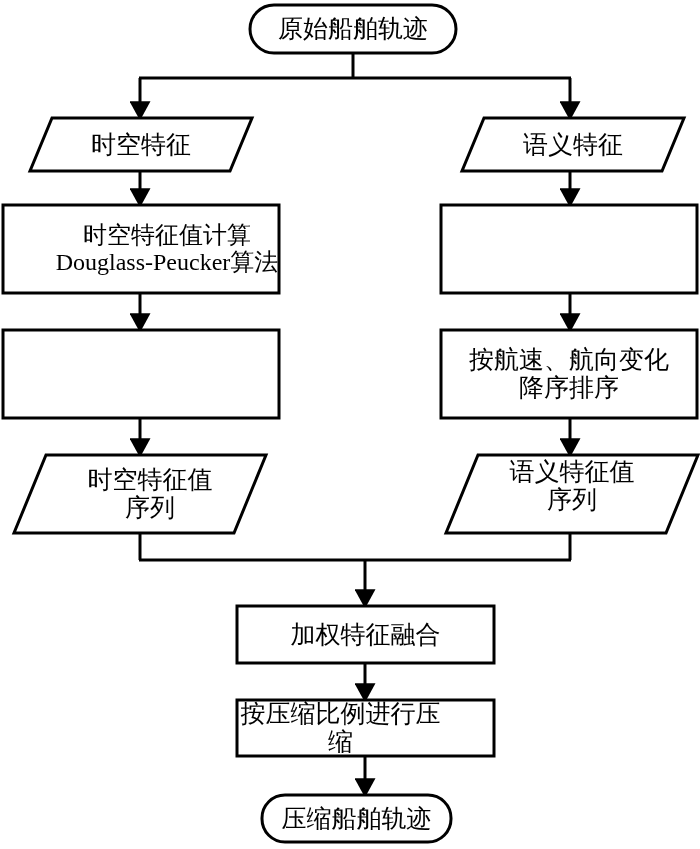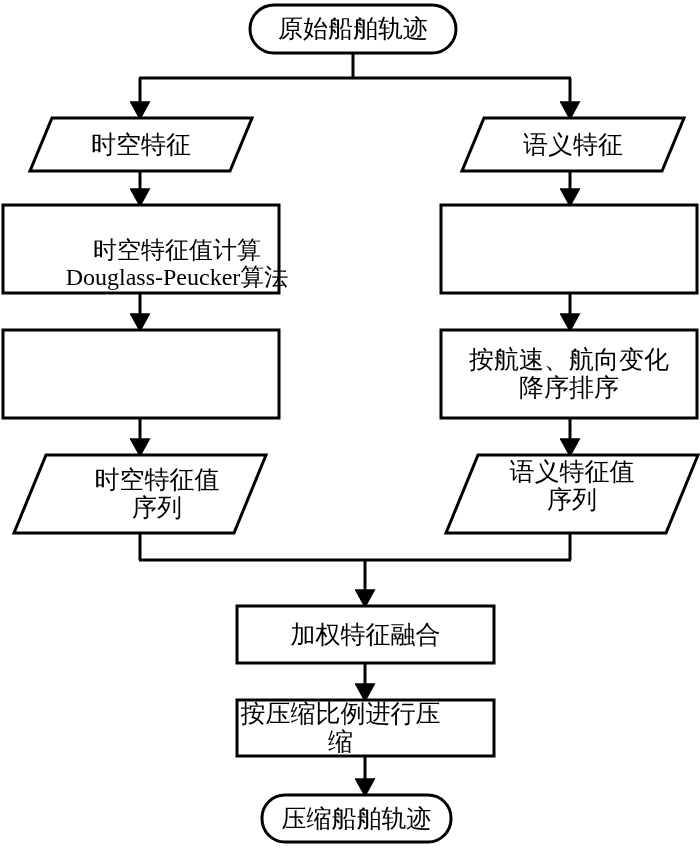--- a/index.html
+++ b/index.html
@@ -97,29 +97,29 @@
       <rect x="262" y="795" width="189" height="47" rx="23" ry="23"></rect>
     </g>
   </svg>
 
   <div class="node-label lbl-terminal" style="left:250px; top:5px; width:206px; height:48px;">原始船舶轨迹</div>
 
   <div class="node-label lbl-io" style="left:30px; top:118px; width:222px; height:53px;">时空特征</div>
 
   <div class="node-label lbl-io" style="left:462px; top:118px; width:222px; height:53px;">语义特征</div>
 
-  <div class="node-label lbl-proc-2" style="left:13px; top:205px; width:328px; height:88px;margin-top:15px;">时空特征值计算
+  <div class="node-label lbl-proc-2" style="left:3px; top:205px; width:328px; height:88px;">时空特征值计算
 Douglass-Peucker算法</div>
 
 
 
   <div class="node-label lbl-proc" style="left:441px; top:330px; width:256px; height:88px;border-radius:28px;">按航速、航向变化
 降序排序</div>
 
-  <div class="node-label lbl-io" style="left:31px; top:455px; width:252px; height:78px;">时空特征值
+  <div class="node-label lbl-io" style="left:24px; top:455px; width:252px; height:78px;">时空特征值
 序列</div>
 
   <div class="node-label lbl-io" style="left:446px; top:455px; width:252px; height:62px;">语义特征值
 序列</div>
 
   <div class="node-label lbl-proc" style="left:237px; top:606px; width:257px; height:57px;font-family:Liberation Serif, serif;">加权特征融合</div>
 
   <div class="node-label lbl-proc" style="left:237px; top:700px; width:207px; height:56px;">按压缩比例进行压缩</div>
 
   <div class="node-label lbl-terminal" style="left:262px; top:795px; width:189px; height:47px;">压缩船舶轨迹</div>

